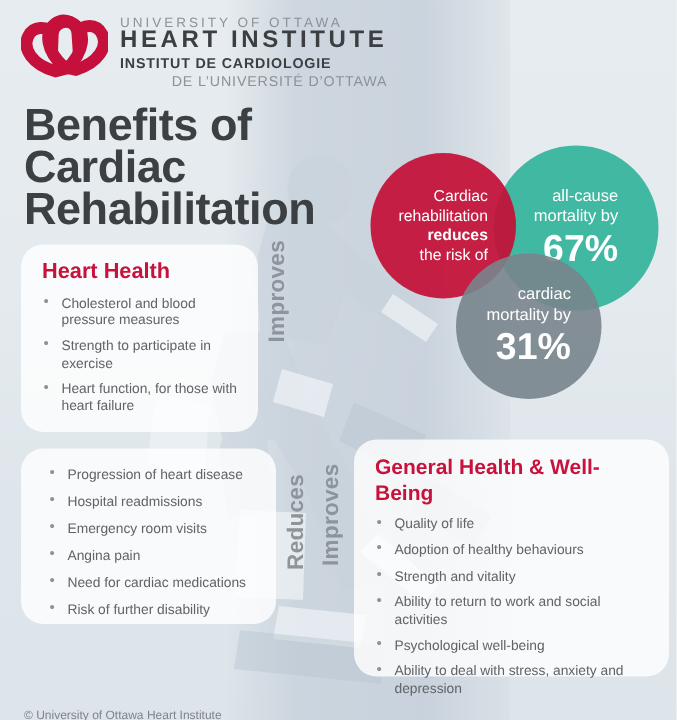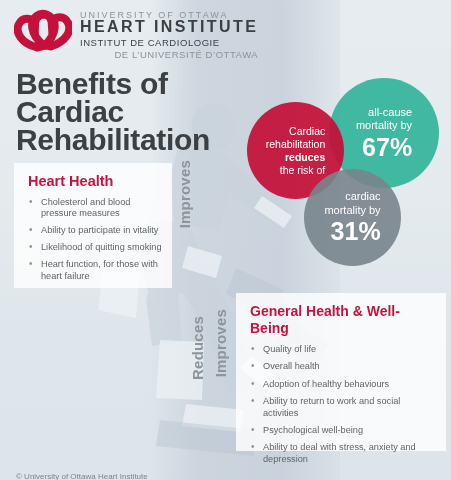--- a/index.html
+++ b/index.html
@@ -37,38 +37,39 @@
   }
   .lt-l1{
     font-size:9px; letter-spacing:2.0px; color:#8c9296; font-weight:400;
     line-height:11px; white-space:nowrap;
   }
   .lt-l2{
     font-size:16px; letter-spacing:2.4px; color:#3b3f42; font-weight:700;
     line-height:12px; white-space:nowrap;
   }
   .lt-l3{
-    font-size:9.5px; letter-spacing:.55px; color:#3b3f42; font-weight:400;
+    font-size:9.5px; letter-spacing:.55px; color:#3b3f42; font-weight:700;
     line-height:12px; white-space:nowrap; margin-top:4px;
   }
   .lt-l4{
     font-size:9.5px; letter-spacing:.55px; color:#8c9296; font-weight:400;
     line-height:12px; white-space:nowrap;text-align:right;
   }
   
   .title{
     position:absolute; left:16px; top:70px; width:250px;
     font-size:30px; line-height:28px; font-weight:700; color:#3c4043;
     letter-spacing:-.3px;
   }
   
   .card{
     position:absolute;
     background:rgba(255,255,255,.80);
     box-sizing:border-box;
+    border-radius:15px;
   }
   #card-heart{ left:14px; top:163px; width:158px; height:125px; padding:10px 8px 8px 14px; }
   #card-reduces{ left:14px; top:299px; width:170px; height:117px; padding:12px 8px 8px 18px; }
   #card-general{ left:236px; top:293px; width:210px; height:158px; padding:10px 8px 8px 14px; }
 
   .card-title{
     color:#c8123c; font-weight:700; font-size:14.5px; line-height:17px;
     margin:0 0 7px 0;
   }
   #card-general .card-title{ font-size:14px; }
@@ -102,21 +103,21 @@
     position:absolute; border-radius:50%;
     display:flex; align-items:center; justify-content:center;
     text-align:right; color:#ffffff; box-sizing:border-box;
   }
   #circle-red{
     left:247px; top:102px; width:97px; height:97px;
     background:rgba(196,16,56,.93);
     z-index:3;
   }
   #circle-teal{
-    left:329px; top:78px; width:110px; height:110px;
+    left:329px; top:97px; width:110px; height:110px;
     background:rgba(42,176,150,.88);
     z-index:2;
   }
   #circle-gray{
     left:304px; top:169px; width:97px; height:97px;
     background:rgba(120,132,140,.90);
     z-index:4;
   }
   .ctext{ font-size:10.5px; line-height:13px; padding:0 6px; }
   .ctext b{ font-weight:700; }
@@ -216,33 +217,42 @@
   </div>
 
   <div class="vword" id="vw-improves-1">Improves</div>
   <div class="vword" id="vw-reduces">Reduces</div>
   <div class="vword" id="vw-improves-2">Improves</div>
 
   <div class="card" id="card-heart">
     <div class="card-title">Heart Health</div>
     <ul class="blist">
       <li>Cholesterol and blood pressure measures</li>
-      <li>Ability to participate in vitality</li>
-      <li>Likelihood of quitting smoking</li>
+      <li>Strength to participate in exercise</li>
       <li>Heart function, for those with heart failure</li>
     </ul>
   </div>
 
+  <div class="card" id="card-reduces">
+    <ul class="blist">
+      <li>Progression of heart disease</li>
+      <li>Hospital readmissions</li>
+      <li>Emergency room visits</li>
+      <li>Angina pain</li>
+      <li>Need for cardiac medications</li>
+      <li>Risk of further disability</li>
+    </ul>
+  </div>
 
   <div class="card" id="card-general">
     <div class="card-title">General Health &amp; Well-Being</div>
     <ul class="blist">
       <li>Quality of life</li>
-      <li>Overall health</li>
       <li>Adoption of healthy behaviours</li>
+      <li>Strength and vitality</li>
       <li>Ability to return to work and social activities</li>
       <li>Psychological well-being</li>
       <li>Ability to deal with stress, anxiety and depression</li>
     </ul>
   </div>
 
   <div class="footer">© University of Ottawa Heart Institute</div>
 
 </div>
 

